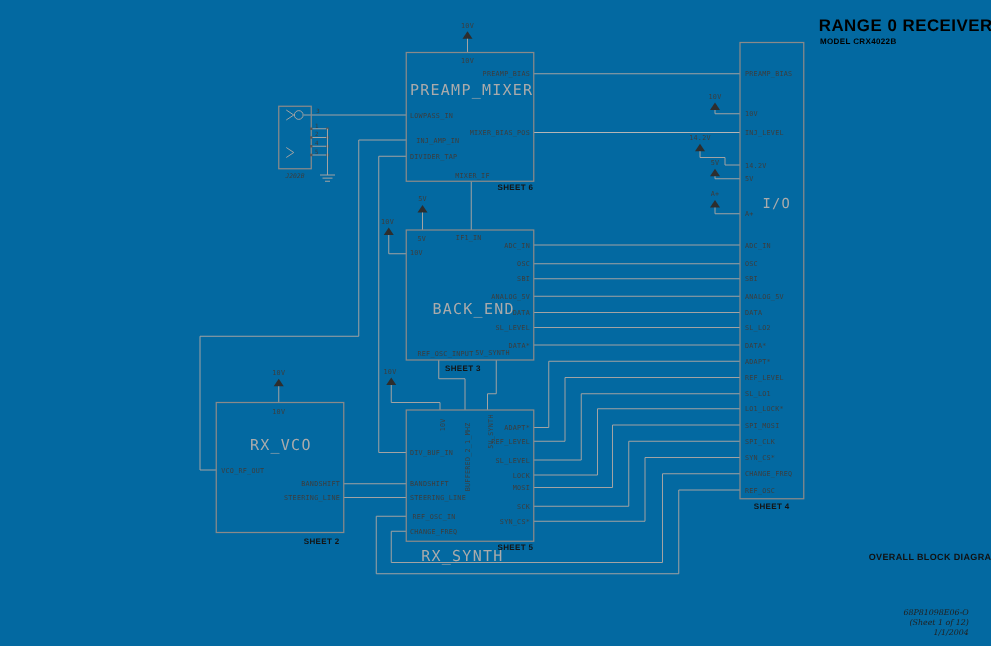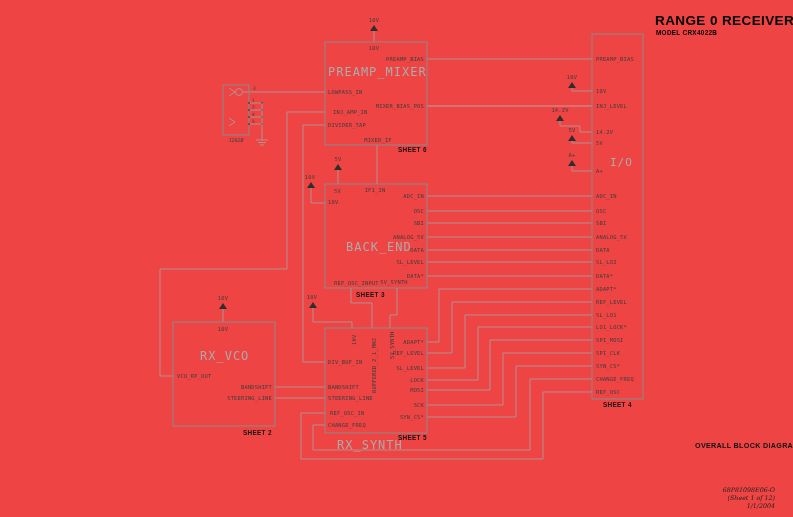--- a/index.html
+++ b/index.html
@@ -1,16 +1,16 @@
 <!DOCTYPE html>
 <html><head>
 <meta charset="utf-8">
 <style>
   html,body{margin:0;padding:0;background:#fff;}
-  .page{position:relative;width:793px;height:517px;background:#ef4444;overflow:hidden;
+  .page{position:relative;width:793px;height:517px;background:#0369a1;overflow:hidden;
         font-family:"DejaVu Sans Mono", monospace;}
   svg{position:absolute;left:0;top:0;}
   text{fill:#3d3d3d;}
   .pin{font-size:5.4px;letter-spacing:0.2px;}
   .pinsm{font-size:4.6px;}
   .blocktitle{font-size:12px;fill:#ababab;letter-spacing:1px;}
   .iotitle{font-size:11px;fill:#ababab;letter-spacing:1px;}
   .sheet{font-size:6.4px;font-weight:bold;fill:#141414;font-family:"Liberation Sans",sans-serif;letter-spacing:0.3px;}
   .hdr{font-size:13.5px;font-weight:bold;fill:#000;font-family:"Liberation Sans",sans-serif;letter-spacing:0.4px;}
   .hdr2{font-size:6.4px;font-weight:bold;fill:#000;font-family:"Liberation Sans",sans-serif;letter-spacing:0.3px;}

